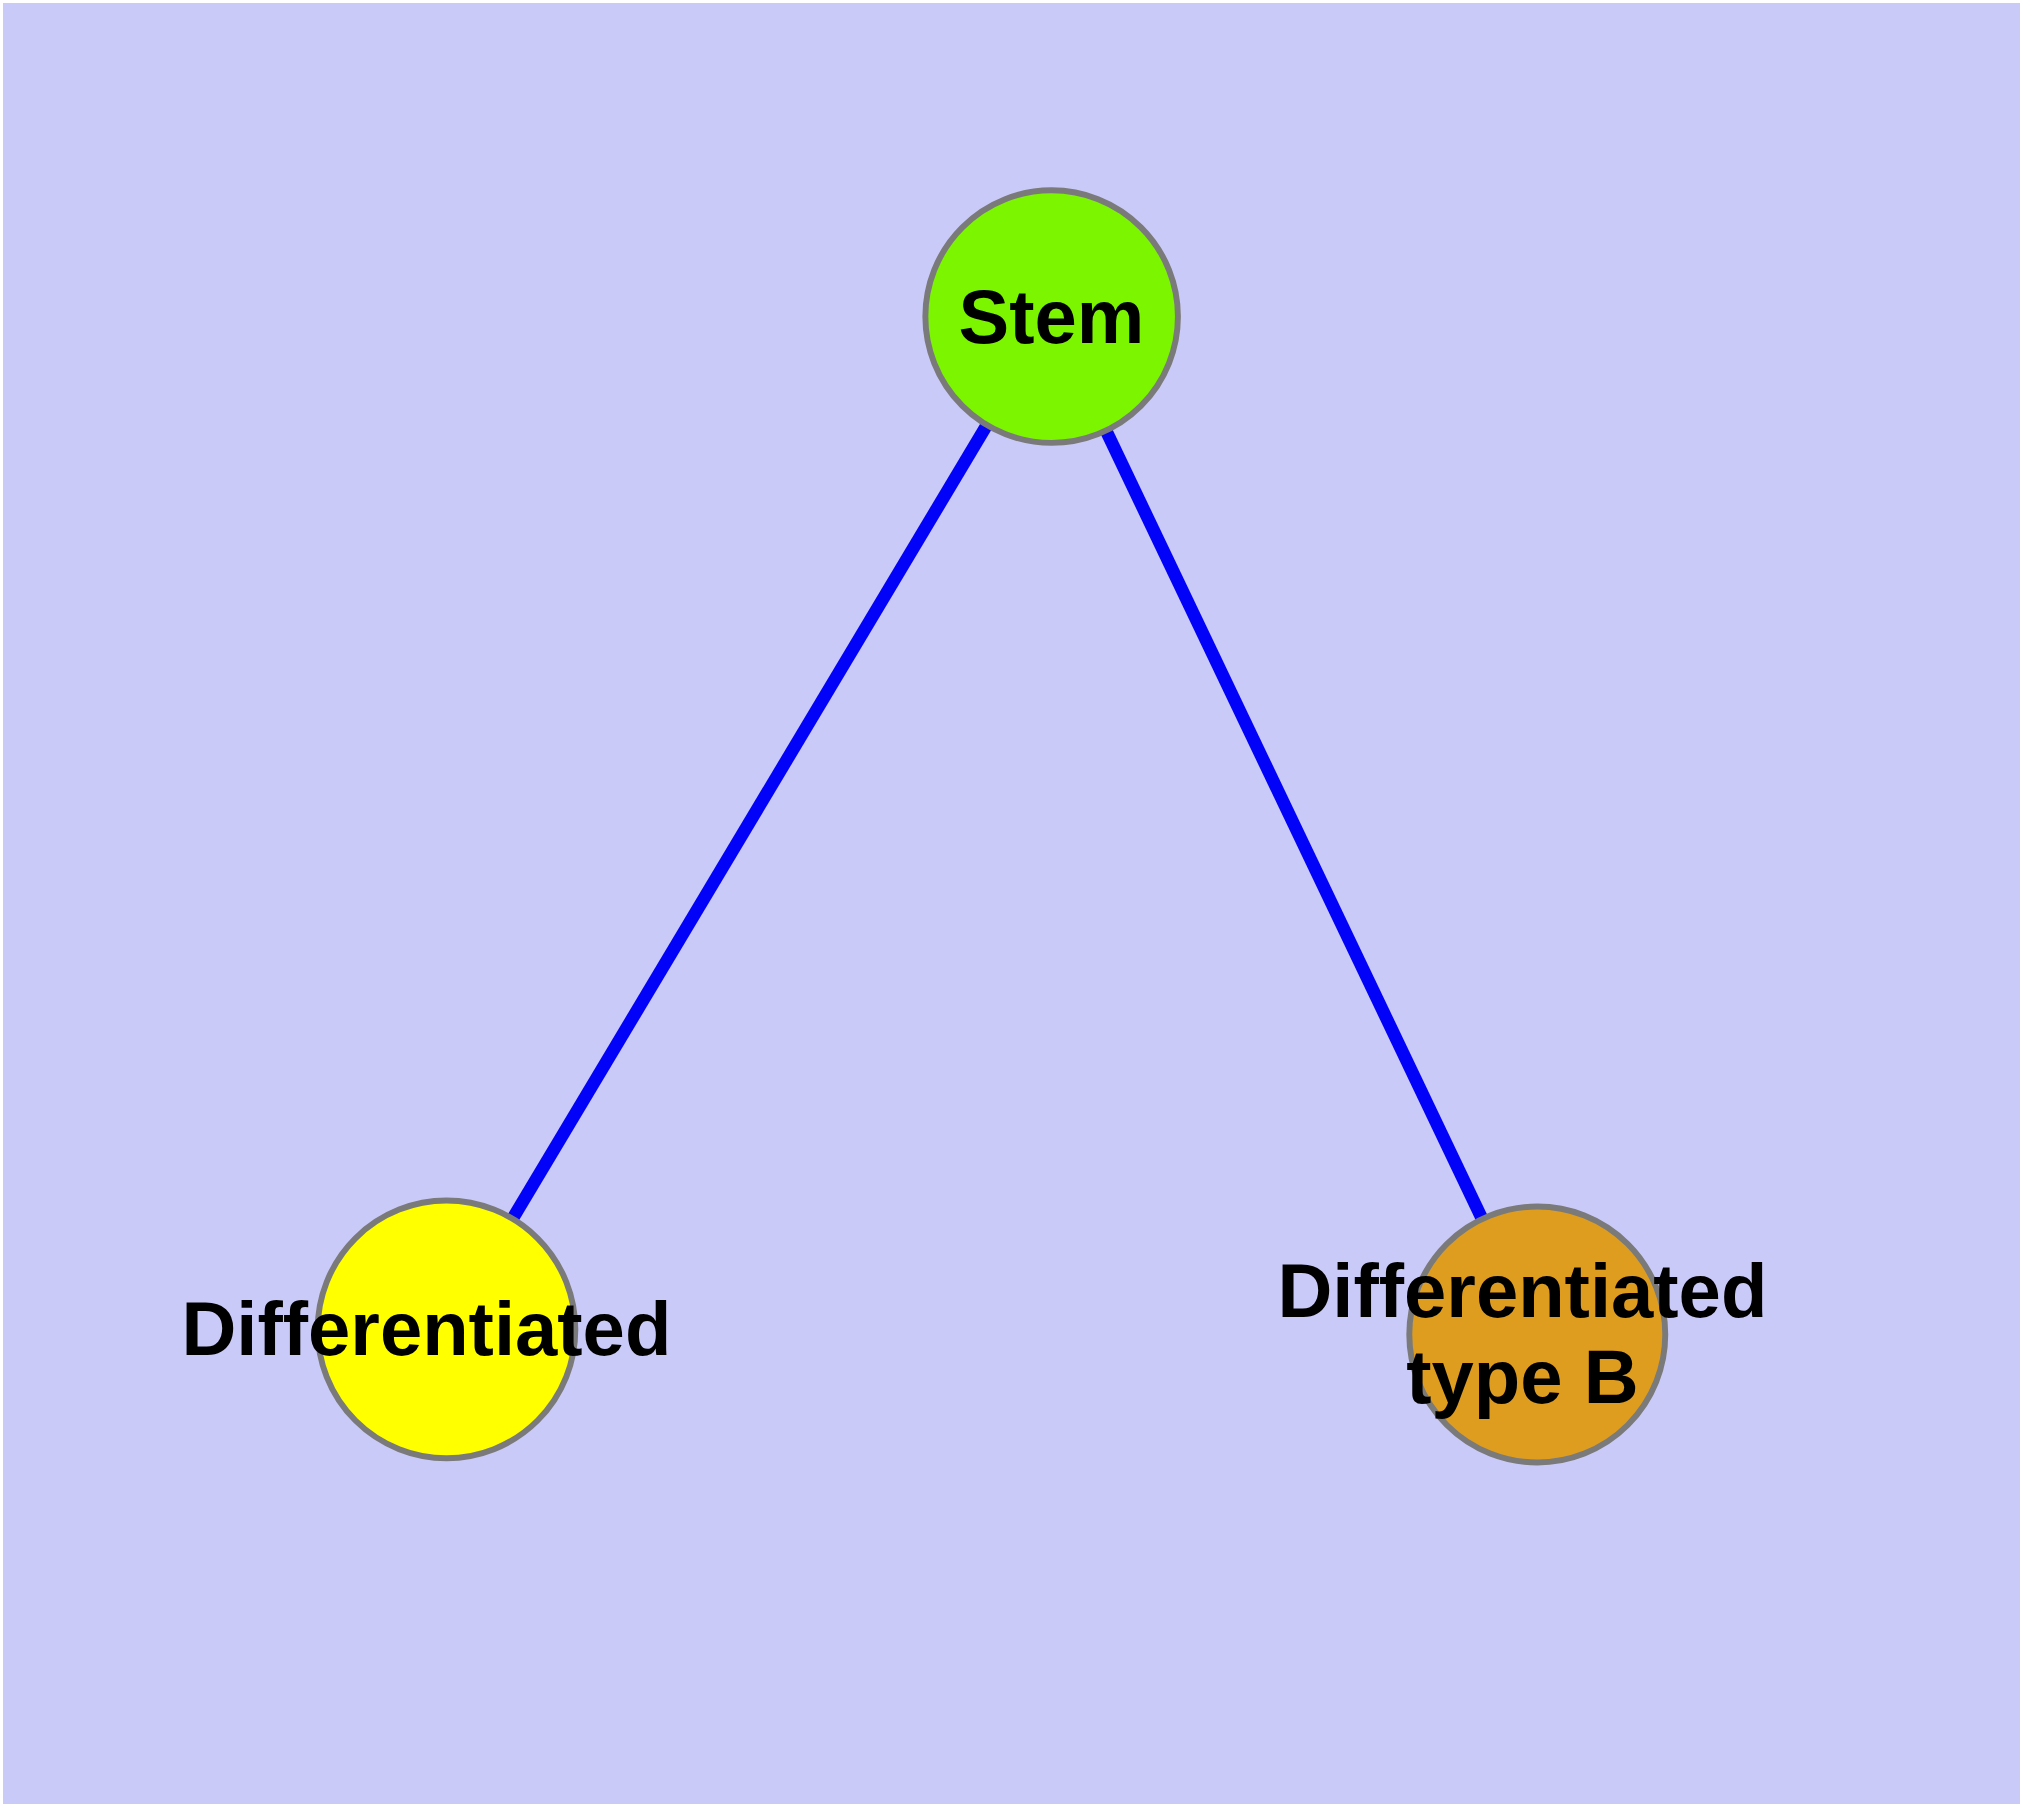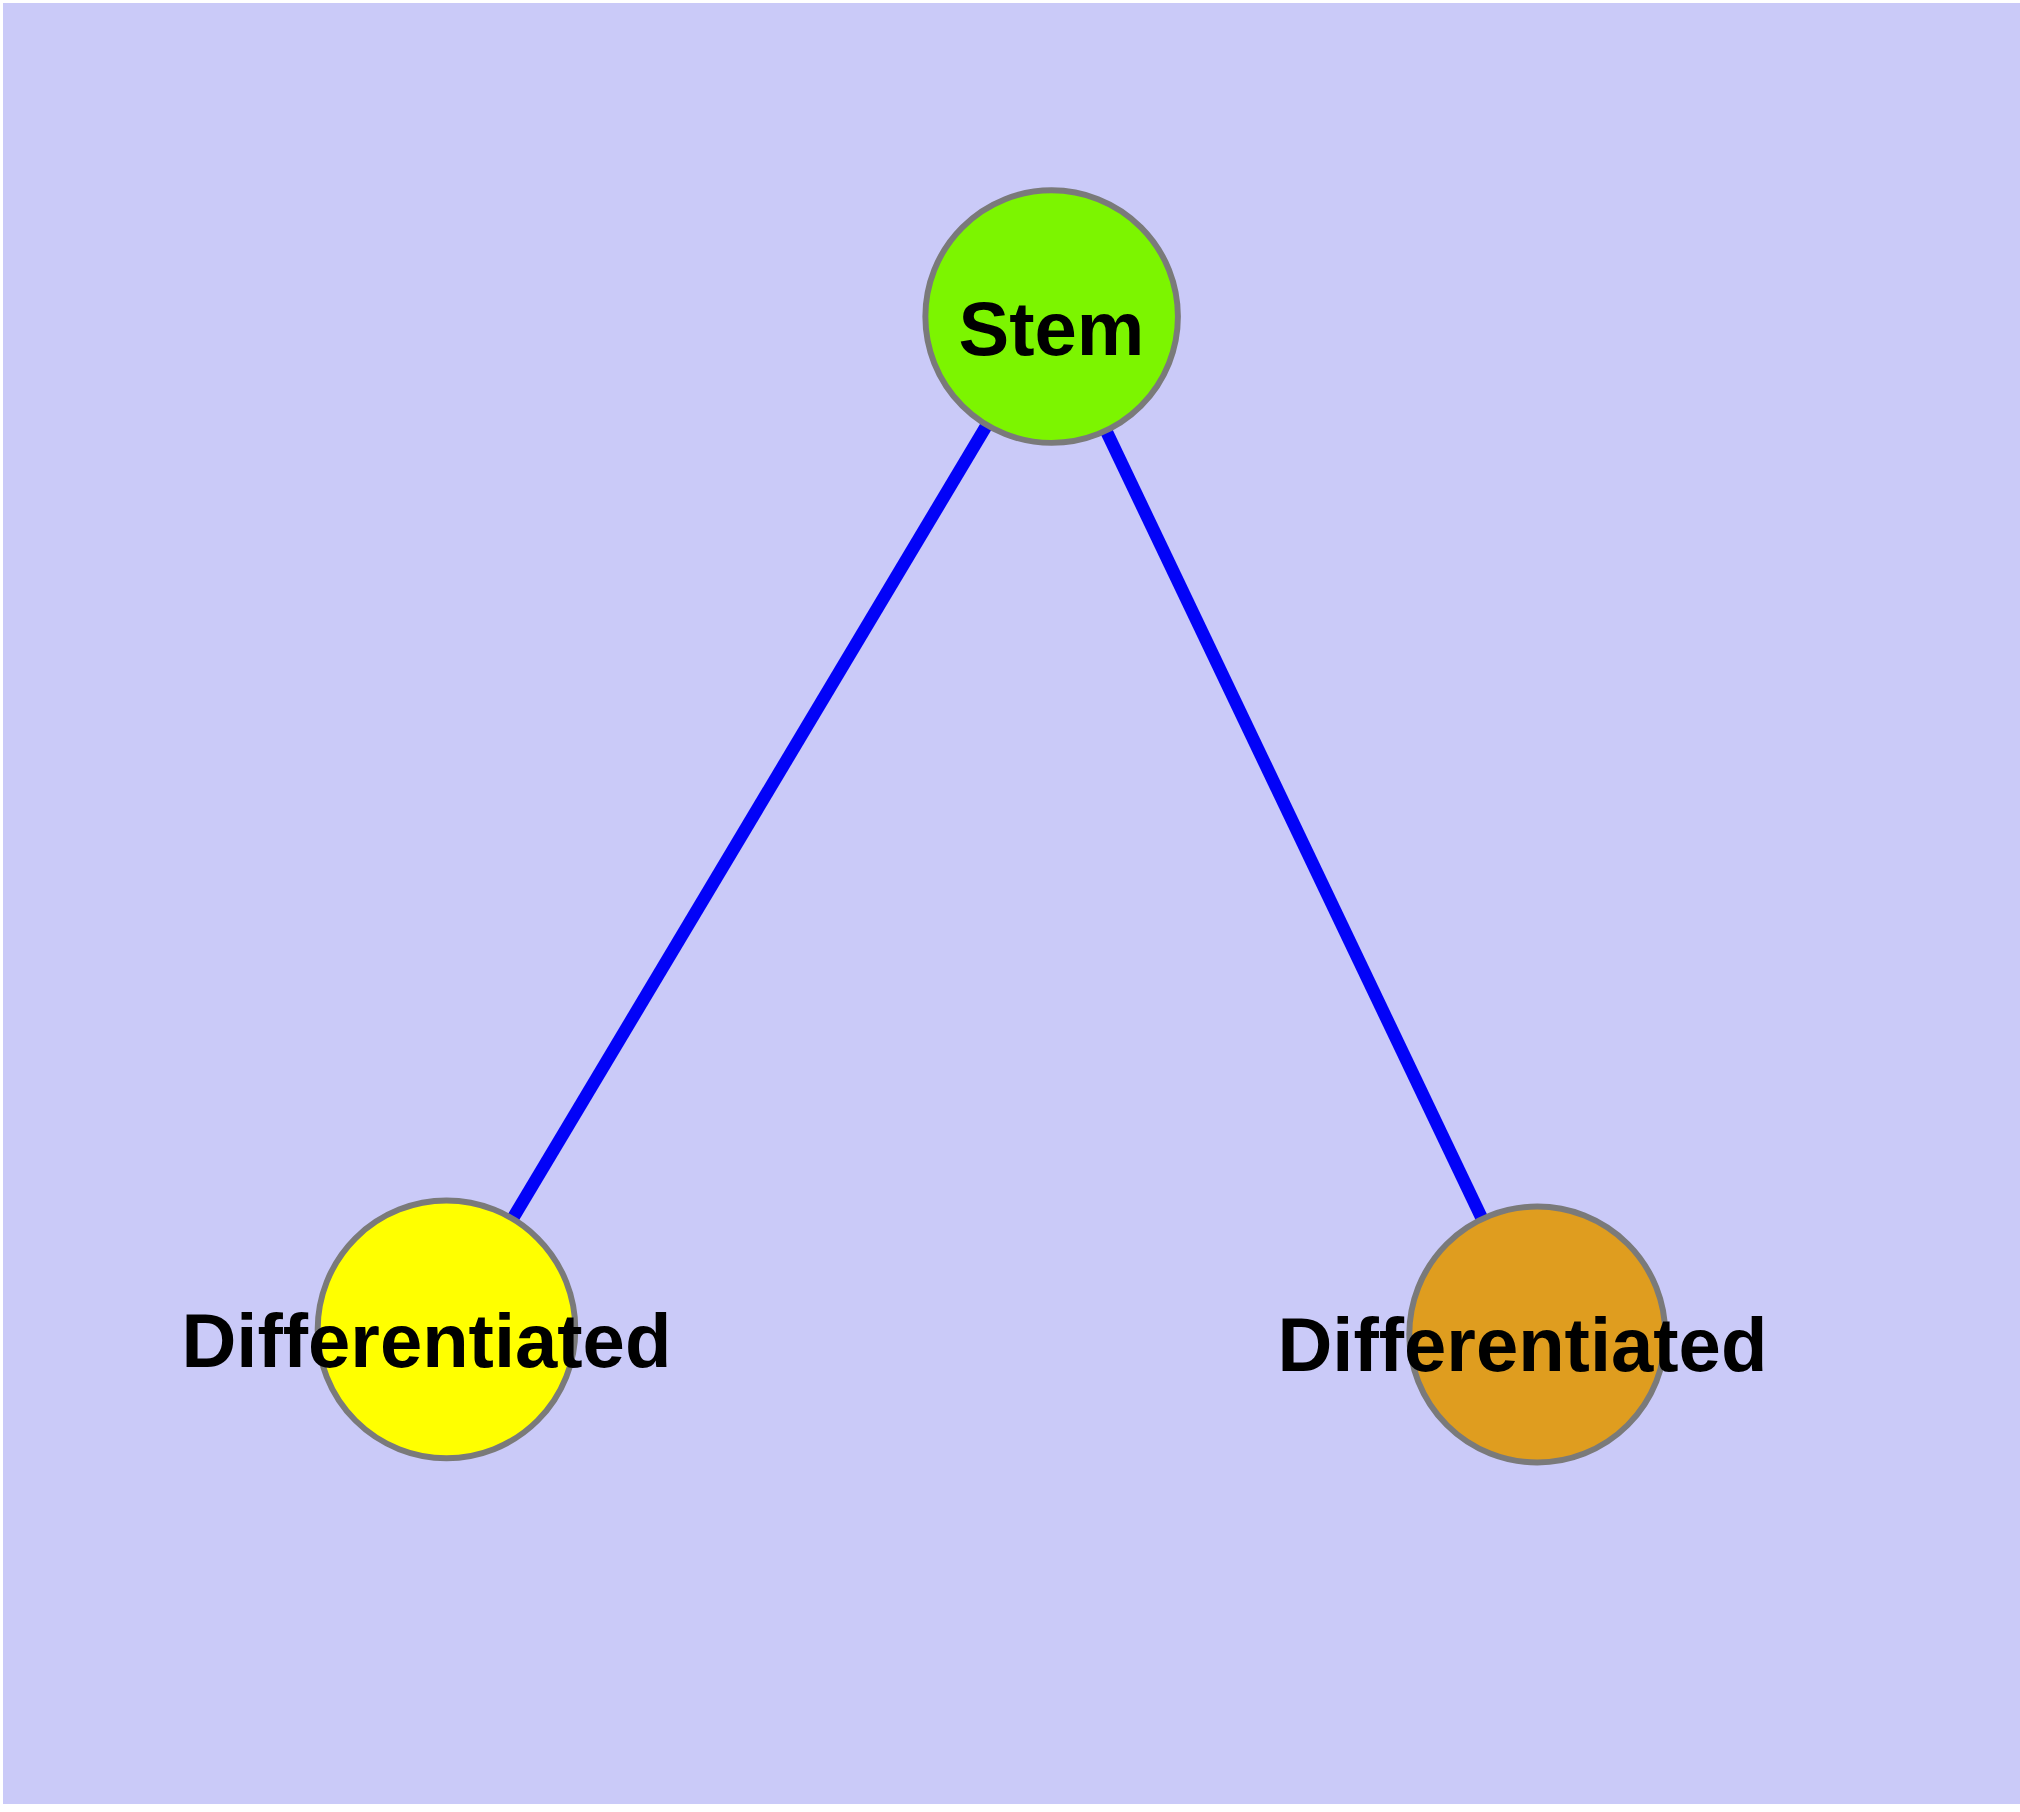--- a/index.html
+++ b/index.html
@@ -32,21 +32,20 @@
     display: block;
   }
   .node-label {
     position: absolute;
     transform: translate(-50%, -50%);
     text-align: center;
     font-weight: 700;
     white-space: nowrap;
     line-height: 1.12;
     letter-spacing: 0px;
-    margin-top: 12px;
   }
 </style>
 </head>
 <body>
 
 <div id="stage">
   <div id="plot-area" style="background: rgb(202, 202, 248);">
     <svg id="graph-svg" xmlns="http://www.w3.org/2000/svg" viewBox="0 0 2380 2125" width="2017" height="1801">
         <line x1="1237" y1="370" x2="523" y2="1565" stroke="#0202F8" stroke-width="15"></line>
         <line x1="1237" y1="370" x2="1810" y2="1571" stroke="#0202F8" stroke-width="15"></line>
@@ -56,16 +55,17 @@
       </svg>
 
   <div class="node-label" style="left: 1048px; top: 314px; color: rgb(0, 0, 0); font-size: 76px;">
         <div>Stem</div>
       </div>
       <div class="node-label" style="left: 423px; top: 1326px; color: rgb(0, 0, 0); font-size: 76px;">
         <div>Differentiated</div>
       </div>
       <div class="node-label" style="left: 1519px; top: 1330px; color: rgb(0, 0, 0); font-size: 76px;">
         <div>Differentiated</div>
+        <div>type B</div>
       </div>
     </div>
 </div>
 
 
 </body></html>

